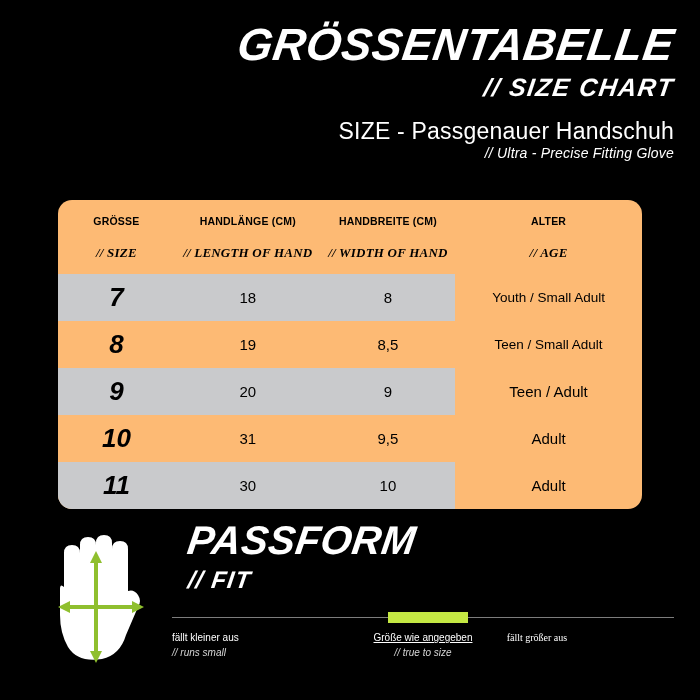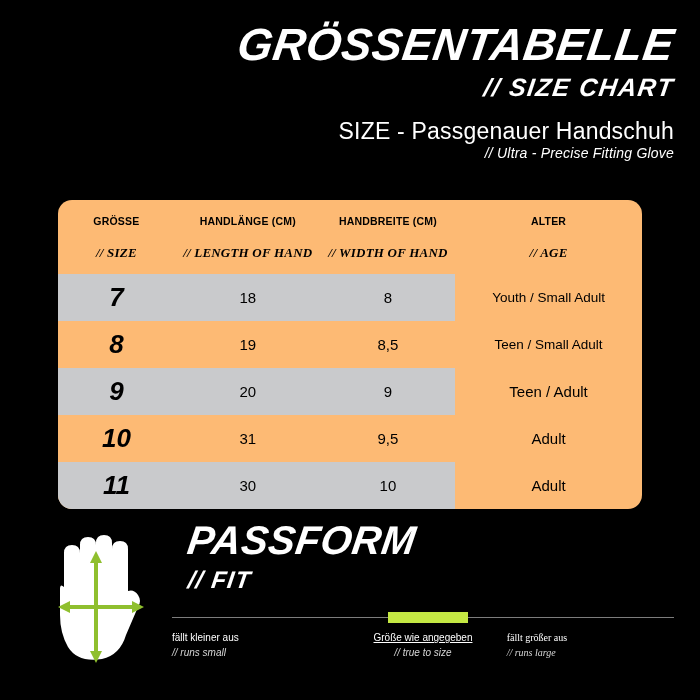--- a/index.html
+++ b/index.html
@@ -293,18 +293,17 @@
       <div class="scale-col">
         <div class="sc-de">fällt kleiner aus</div>
         <div class="sc-en">// runs small</div>
       </div>
       <div class="scale-col center">
         <div class="sc-de strong">Größe wie angegeben</div>
         <div class="sc-en">// true to size</div>
       </div>
       <div class="scale-col right">
         <div class="sc-de">fällt größer aus</div>
-        <div class="sc-en">// runs large</div>
       </div>
     </div>
   </div>
 
 </div>
 
 </body></html>

